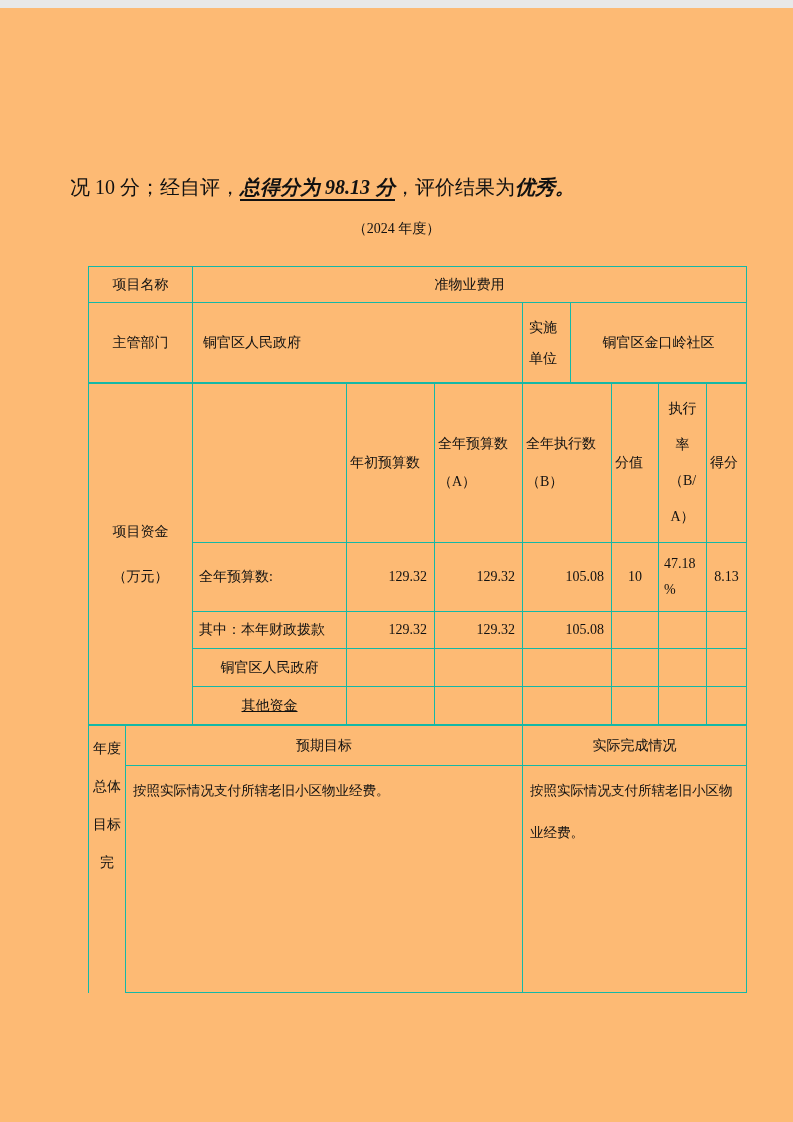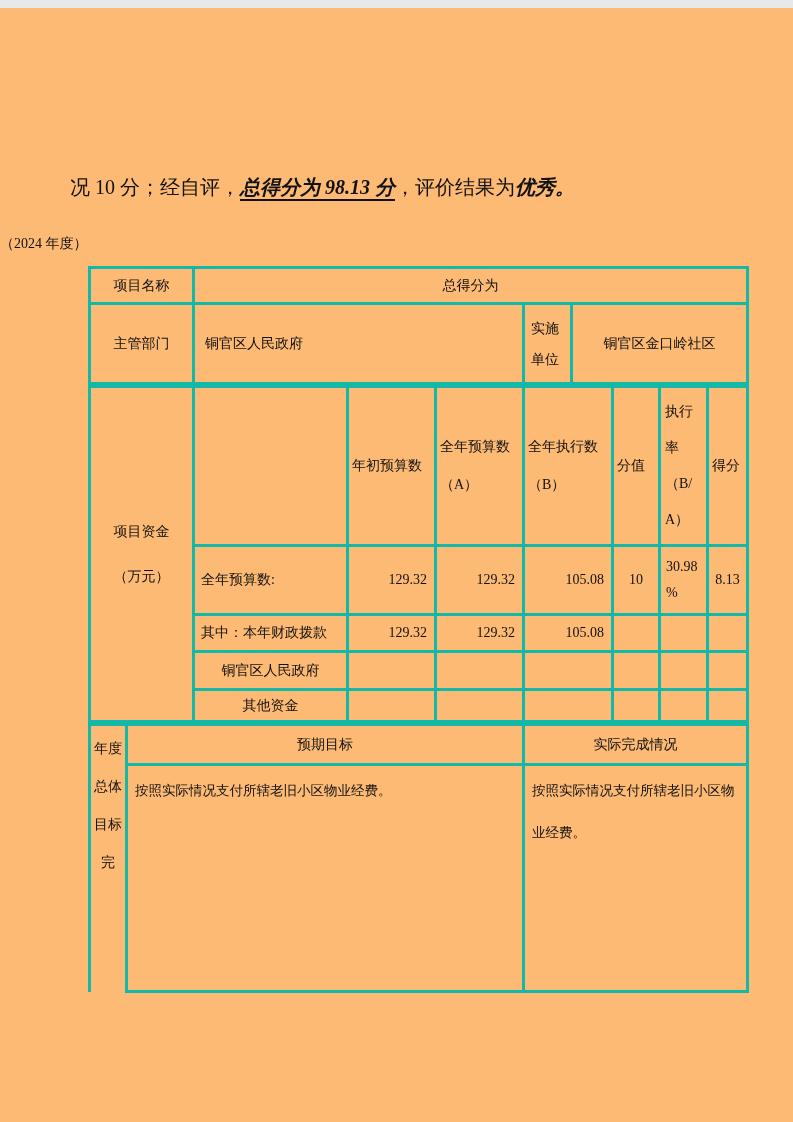--- a/index.html
+++ b/index.html
@@ -24,59 +24,59 @@
   }
   .intro .em{font-weight:700;font-style:italic;}
   
   .doc-title{
     position:absolute;top:188px;left:0;width:100%;
     margin:0;text-align:center;
     font-family:"Liberation Sans", sans-serif;
     font-size:21px;font-weight:700;letter-spacing:1px;
   }
   .doc-subtitle{
-    position:absolute;top:227px;left:0;width:100%;
-    margin:0;text-align:left;
+    position:absolute;top:212px;left:0;width:100%;
+    margin:0;text-align:center;
     font-size:14px;
   }
   
   .tables{position:absolute;left:88px;top:258px;width:658px;}
   table{
     border-collapse:collapse;table-layout:fixed;width:658px;
     font-size:14px;color:#111;
   }
   td{
-    border:3px solid #14b8a6;
+    border:1px solid #14b8a6;
     vertical-align:middle;
     padding:0;
     overflow:hidden;
     word-break:break-all;
   }
   .ctr{text-align:center;}
   .lft{text-align:left;padding-left:10px;}
   .lft6{text-align:left;padding-left:6px;}
   .num{text-align:right;padding-right:7px;}
   .wrap2{line-height:31px;padding:0 6px;}
   .hdr{line-height:38px;padding:0 3px;}
-  .hdr-narrow{line-height:36px;text-align:left;padding:0 4px;}
+  .hdr-narrow{line-height:36px;text-align:center;padding:0 4px;}
   .seclbl{line-height:45px;text-align:center;}
   .rate-cell{text-align:left;padding:0 0 0 5px;line-height:26px;}
   .side-cell{
     vertical-align:top;text-align:center;
     line-height:38px;padding-top:4px;
     border-bottom:none;
   }
   .goal-text{
     vertical-align:top;text-align:left;
     padding:4px 8px 0 7px;
     font-size:13.5px;line-height:42px;
   }
   
   .rA1{height:36px;} .rA2{height:80px;}
-  .rB1{height:159px;} .rB2{height:69px;} .rB3{height:37px;} .rB4{height:38px;} .rB5{height:32px;}
+  .rB1{height:159px;} .rB2{height:69px;} .rB3{height:37px;} .rB4{height:38px;} .rB5{height:38px;text-decoration:underline;}
   .rC1{height:40px;} .rC2{height:227px;}
 </style>
 </head>
 <body>
 
 <div class="sheet">
 
   <p class="intro"><span>况 10 分；经自评，</span><span class="em-underline">总得分为 98.13 分</span><span>，评价结果为</span><span class="em">优秀。</span></p>
 
   <p class="doc-subtitle">（2024 年度）</p>
@@ -86,21 +86,21 @@
     <table>
       <colgroup>
           <col style="width:104px">
           <col style="width:330px">
           <col style="width:48px">
           <col style="width:176px">
         </colgroup>
       <tbody>
           <tr class="rA1">
         <td class="ctr">项目名称</td>
-        <td class="ctr" colspan="3">总得分为</td>
+        <td class="ctr" colspan="3">准物业费用</td>
       </tr>
       <tr class="rA2">
         <td class="ctr">主管部门</td>
         <td class="lft">铜官区人民政府</td>
         <td class="wrap2">实施单位</td>
         <td class="ctr">铜官区金口岭社区</td>
       </tr>
     </tbody>
       </table>
 
@@ -125,21 +125,21 @@
         <td class="hdr">分值</td>
         <td class="hdr-narrow">执行率（B/A）</td>
         <td class="hdr">得分</td>
       </tr>
       <tr class="rB2">
         <td class="lft6">全年预算数:</td>
         <td class="num">129.32</td>
         <td class="num">129.32</td>
         <td class="num">105.08</td>
         <td class="ctr">10</td>
-        <td class="rate-cell">30.98 %</td>
+        <td class="rate-cell">47.18 %</td>
         <td class="ctr">8.13</td>
       </tr>
       <tr class="rB3">
         <td class="lft6">其中：本年财政拨款</td>
         <td class="num">129.32</td>
         <td class="num">129.32</td>
         <td class="num">105.08</td>
         <td class="ctr"></td>
         <td class="rate-cell"></td>
         <td class="ctr"></td>

